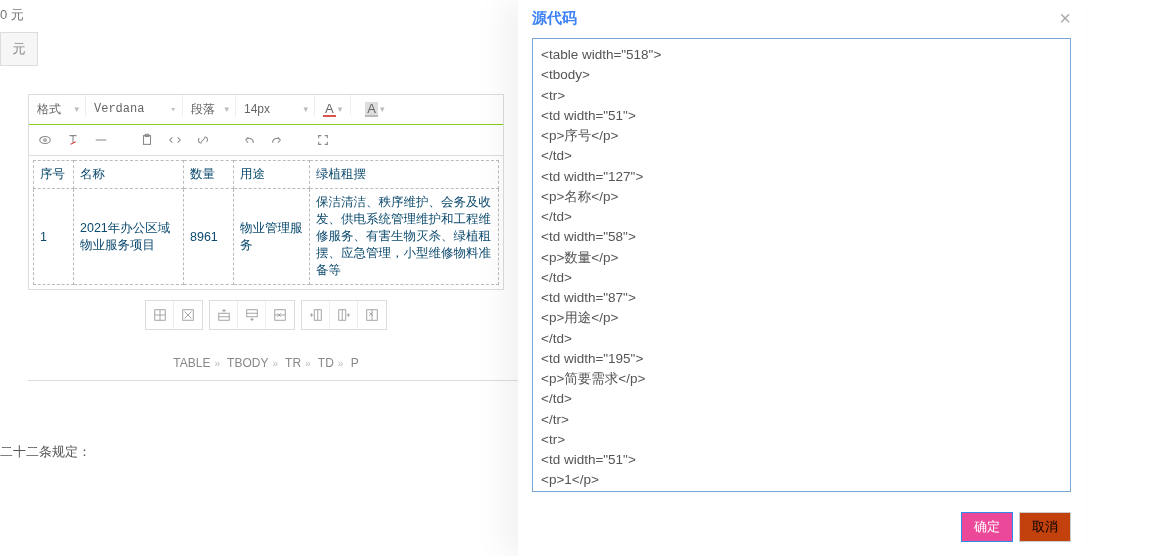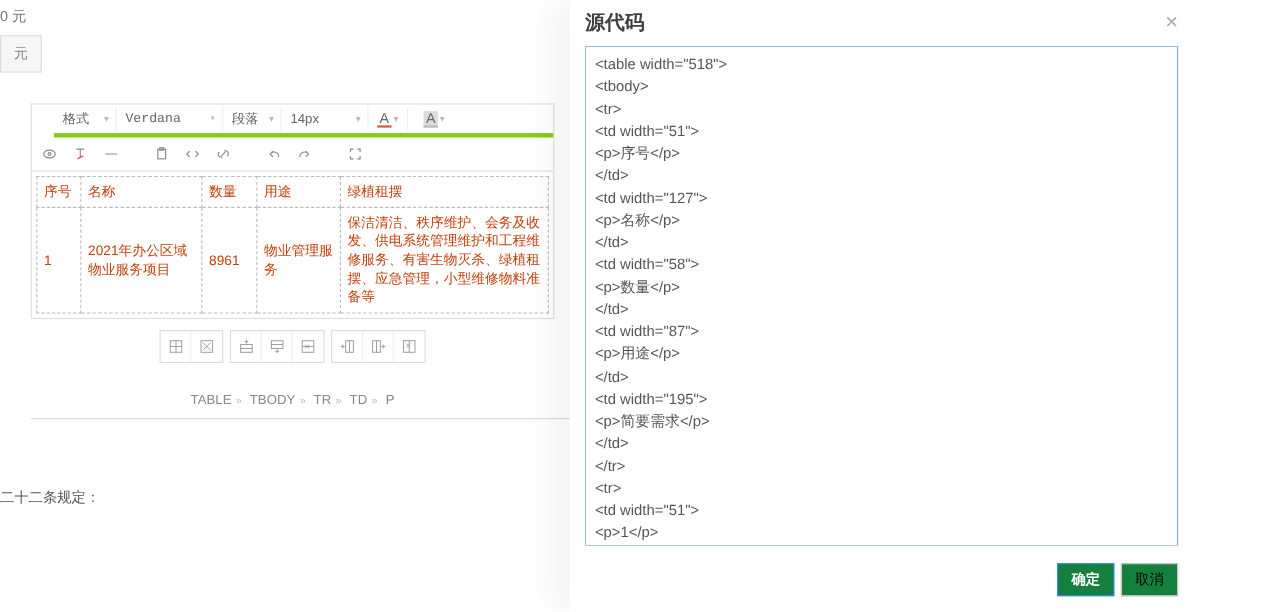--- a/index.html
+++ b/index.html
@@ -7,42 +7,42 @@
 
 .bg-area { padding: 0 0 0 0; }
 .top-yuan { font-size: 13px; color: #777; padding: 6px 0 8px 0; }
 .input-row { display: flex; align-items: center; margin-bottom: 28px; }
 .yuan-input { width: 420px; height: 34px; border: 1px solid #ddd; border-right: none; padding: 0 8px; background: #fff; }
 .yuan-addon { width: 38px; height: 34px; border: 1px solid #ddd; display: flex; align-items: center; justify-content: center; background: #f6f6f6; color: #888; }
 
 .editor-wrap { margin: 0 0 0 28px; width: 476px; }
 
 .toolbar { border: 1px solid #ddd; border-bottom: none; }
-.toolbar-row1 { display: flex; align-items: center; height: 30px; border-bottom: 4px solid #84cc16; margin-left: 20px; }
+.toolbar-row1 { display: flex; align-items: flex-start; height: 30px; border-bottom: 1px solid #84cc16; }
 .tb-select { display: flex; align-items: center; justify-content: space-between; height: 28px; padding: 0 6px 0 8px; color: #666; font-size: 12px; }
 .tb-sep { width: 1px; height: 22px; background: #eee; }
 .tb-select .caret { font-size: 9px; color: #bbb; margin-left: 4px; }
 .tb-sel-fmt { width: 56px; }
 .tb-sel-font { width: 96px; font-family: Liberation Mono, monospace; }
 .tb-sel-para { width: 52px; }
 .tb-sel-size { width: 78px; }
 .tb-color-btn { display: flex; align-items: center; padding: 0 2px; height: 28px; margin-left: 6px; }
 .tb-color-btn .caret { font-size: 9px; color: #bbb; margin-left: 2px; }
 .tb-A { font-family: "Segoe UI", Arial; font-size: 13px; line-height: 13px; border-bottom: 2px solid; padding: 0 2px; }
 .tb-A.red { color: #666; border-color: #d9534f; }
 .tb-A.hl { color: #666; background: #ddd; border-color: #bbb; }
 .tb-sep2 { width: 1px; height: 20px; background: #eee; margin: 0 6px; }
 
 .toolbar-row2 { display: flex; align-items: center; height: 30px; padding-left: 8px; gap: 12px; }
 .tb-icon { width: 16px; height: 16px; display: flex; align-items: center; justify-content: center; color: #888; cursor: pointer; }
 .tb-icon svg { width: 14px; height: 14px; stroke: #888; fill: none; stroke-width: 1.2; }
 .tb-gap { width: 6px; }
 
 .content-area { border: 1px solid #ddd; padding: 4px; }
-.inner-table { width: 100%; border-collapse: collapse; font-size: 12.5px; color: #c2410c; }
+.inner-table { width: 100%; border-collapse: collapse; font-size: 12.5px; color: #0c4a6e; }
 .inner-table td { border: 1px dashed #bbb; padding: 5px 6px; vertical-align: middle; }
 .inner-table .th td { font-weight: normal; }
 .col-no { width: 40px; }
 .col-name { width: 110px; }
 .col-qty { width: 50px; font-family: Liberation Serif, serif; }
 .col-use { width: 76px; }
 .col-req { }
 
 .table-toolbar { display: flex; justify-content: center; margin-top: 10px; }
 .tt-group { display: flex; border: 1px solid #ddd; }
@@ -54,27 +54,27 @@
 .breadcrumb .sep { color: #bbb; margin: 0 4px; font-size: 10px; }
 
 .getcontent-btn { margin: 8px 0 0 28px; padding: 7px 12px; border: 1px solid #ddd; background: #fff; font-size: 13px; color: #555; cursor: pointer; }
 .long-line { border-top: 1px solid #ddd; margin: 4px 0 0 28px; width: 960px; }
 
 .bottom-text { margin-top: 62px; font-size: 13px; color: #555; }
 
 
 .modal { position: absolute; left: 518px; top: 0; width: 567px; height: 556px; background: #fff; box-shadow: -16px 0 28px rgba(0,0,0,0.05); display: flex; flex-direction: column; }
 .modal-header { display: flex; align-items: center; justify-content: space-between; padding: 8px 14px 10px 14px; }
-.modal-title { font-size: 18px; font-weight: bold; color: #404040; }
+.modal-title { font-size: 15px; font-weight: bold; color: #3b82f6; }
 .modal-close { font-size: 20px; color: #aaa; cursor: pointer; line-height: 1; }
 .modal-body { flex: 1; padding: 0 14px; }
 .src-textarea { width: 100%; height: 454px; border: 1px solid #7aa7d8; padding: 6px 8px; font-family: "Microsoft YaHei", Arial; font-size: 13.5px; color: #555; line-height: 1.5; resize: none; overflow-y: scroll; white-space: pre; outline: none; }
 .modal-footer { display: flex; justify-content: flex-end; gap: 6px; padding: 10px 14px 14px; }
-.btn { padding: 5px 12px; font-size: 13px; border: 1px solid #ccc; background: #15803d; cursor: pointer; }
-.btn-primary { background: #15803d; border-color: #2d8cf0; color: #fff; font-weight: bold; }
+.btn { padding: 5px 12px; font-size: 13px; border: 1px solid #ccc; background: #c2410c; cursor: pointer; }
+.btn-primary { background: #ec4899; border-color: #2d8cf0; color: #fff; }
 </style>
 </head>
 <body>
 
 <div class="bg-area">
   <div class="top-yuan">0 元</div>
   <div class="input-row">
     <div class="yuan-addon">元</div>
   </div>
 

